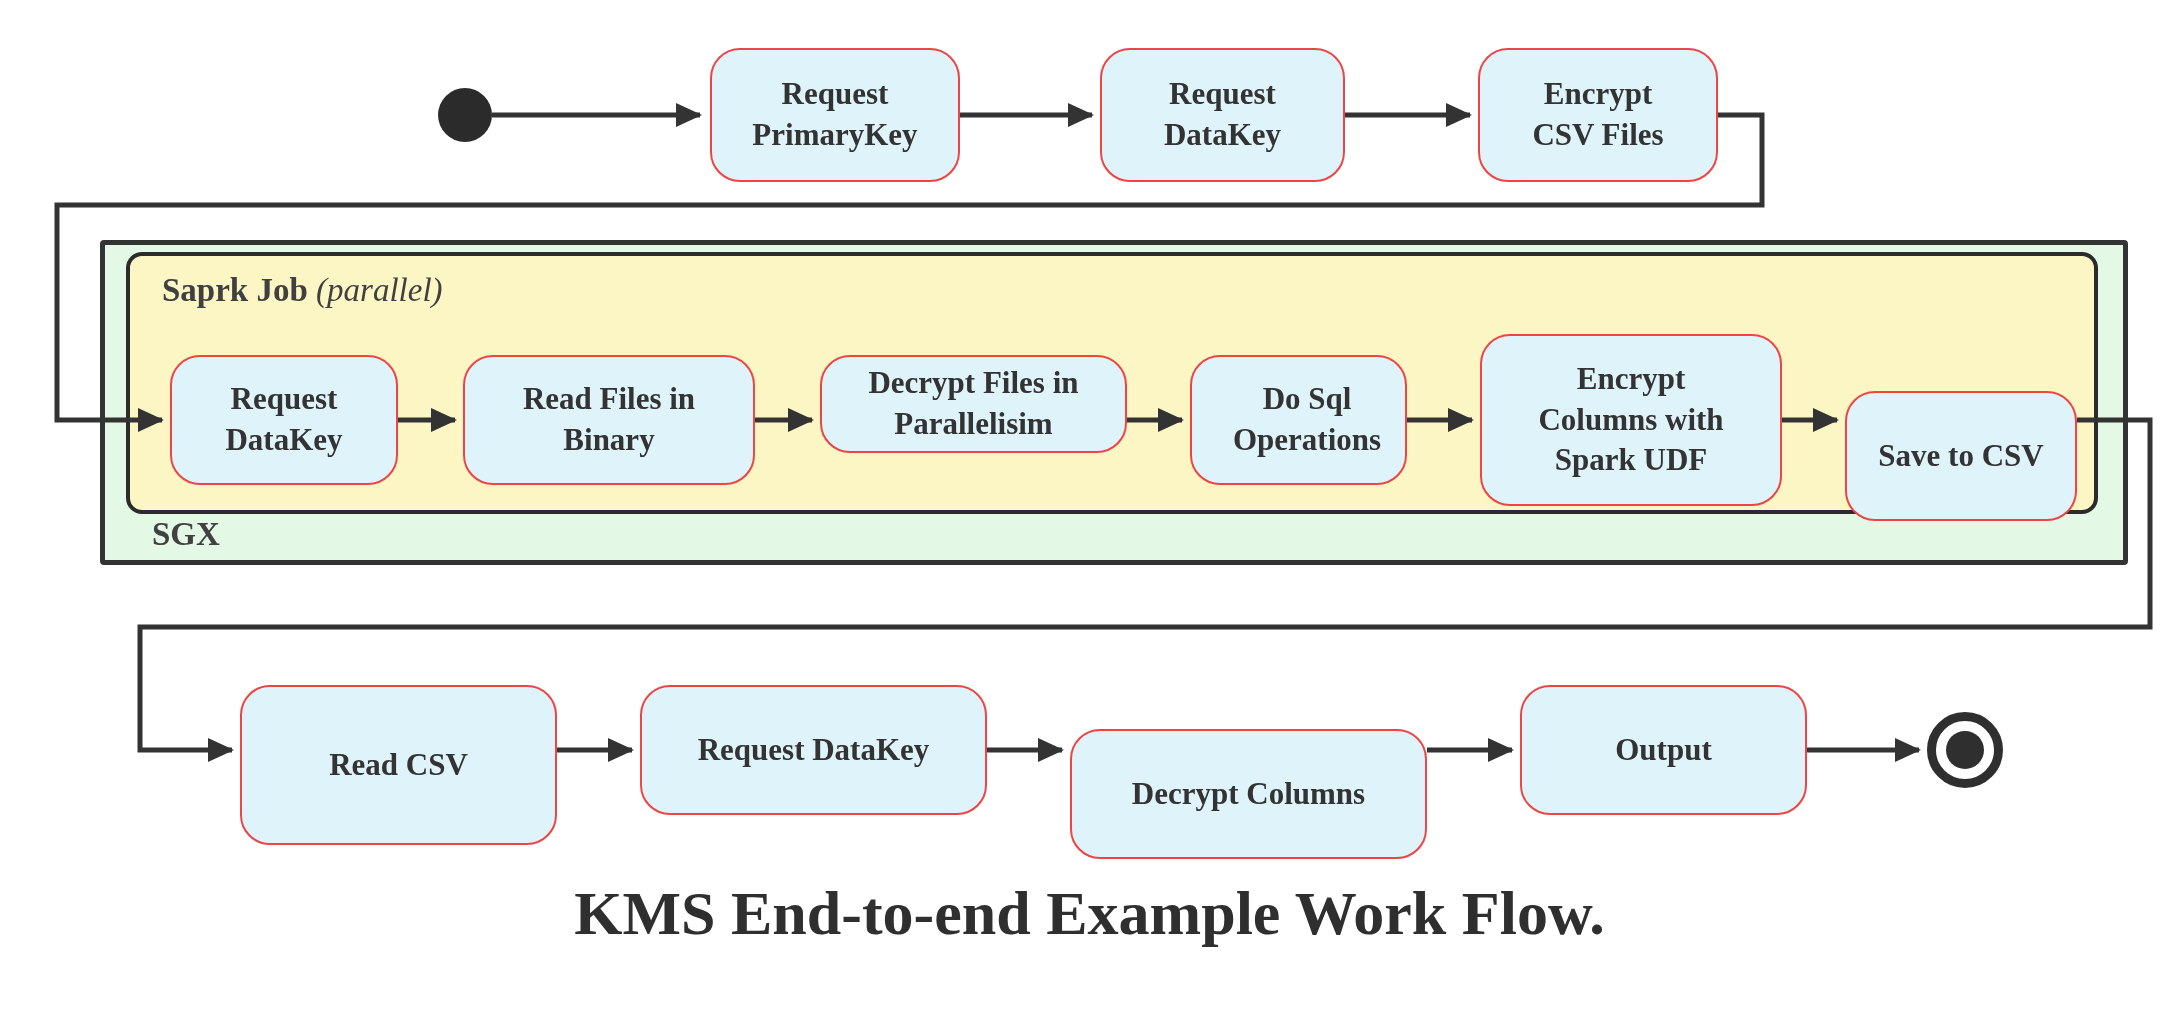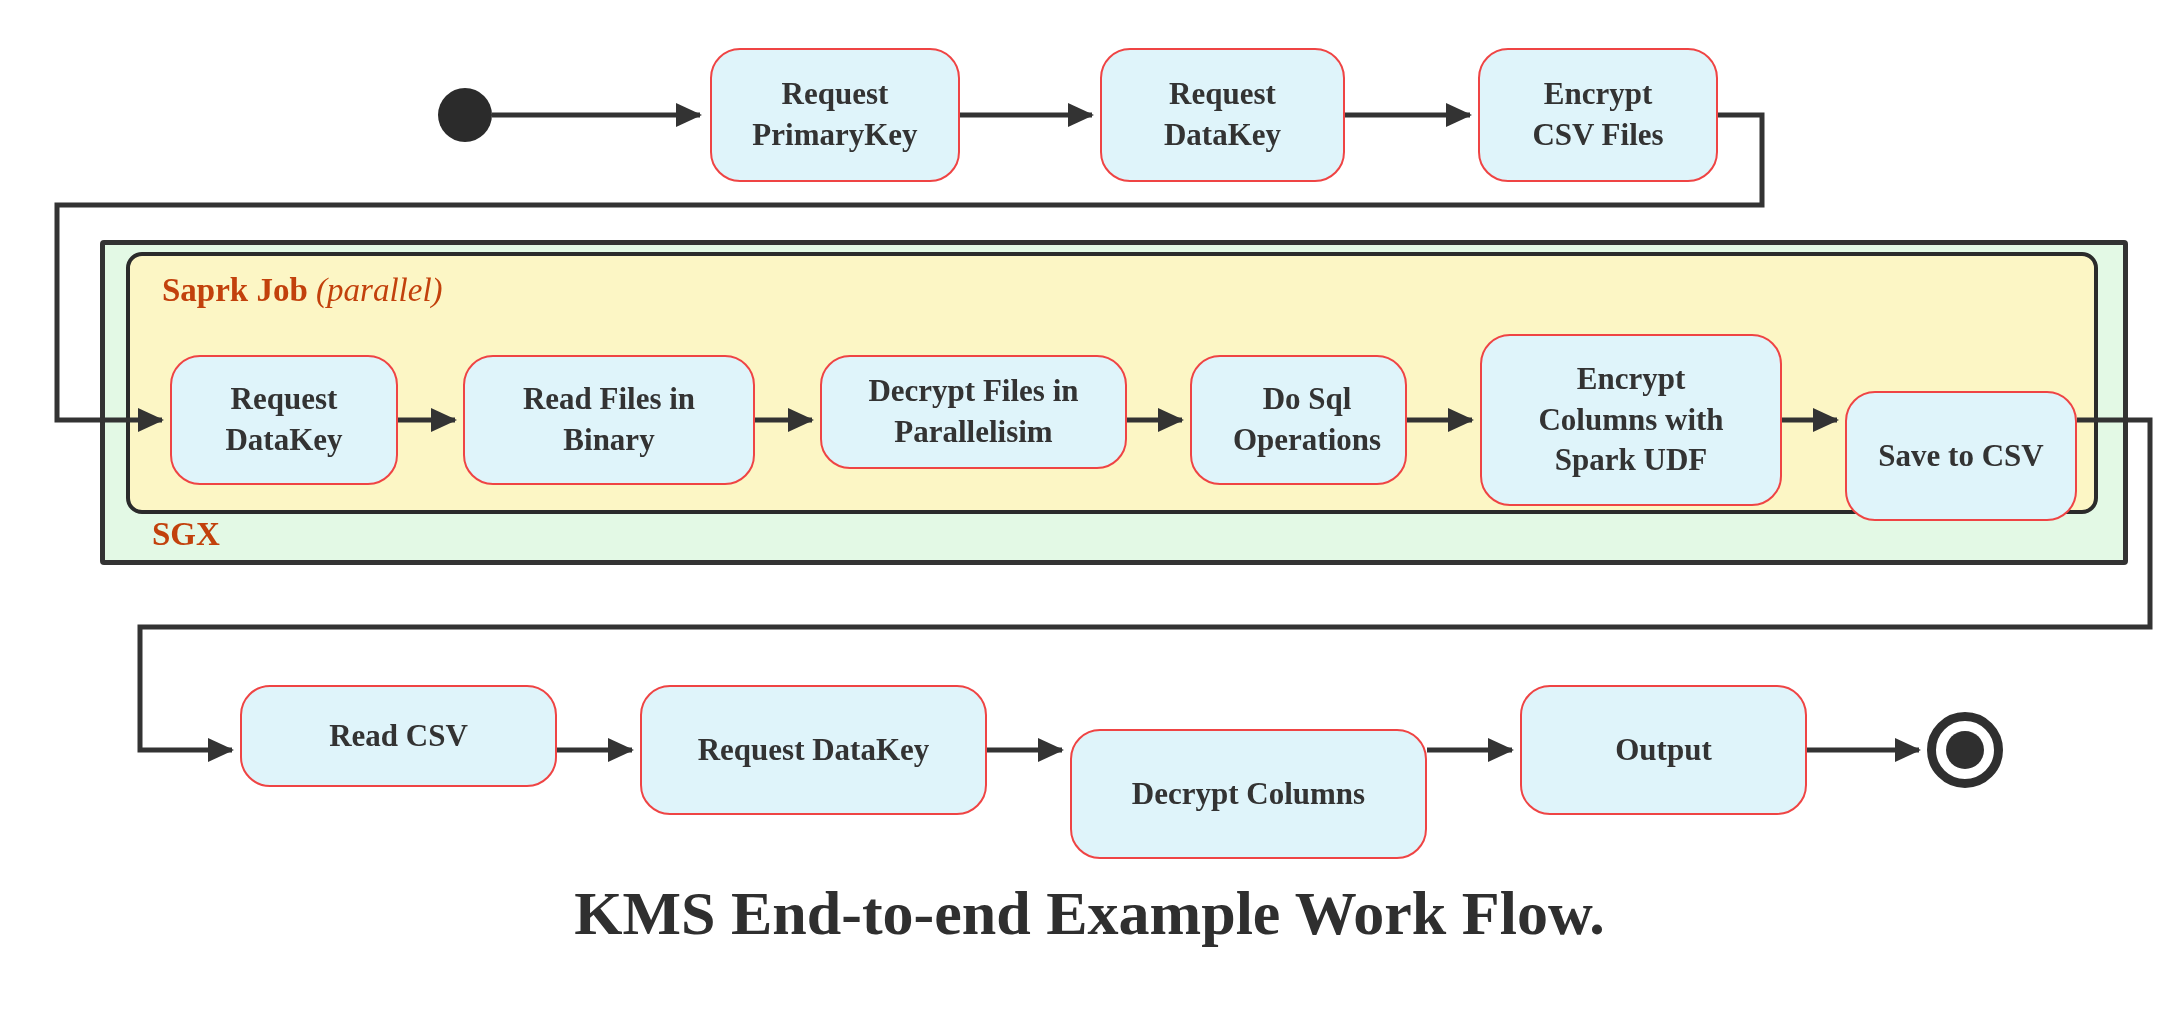--- a/index.html
+++ b/index.html
@@ -40,21 +40,21 @@
     left: 126px;
     top: 252px;
     width: 1972px;
     height: 262px;
     background: #fcf6c5;
     border: 4px solid #2b2b2b;
     border-radius: 16px;
   }
   .container-label {
     position: absolute;
-    color: #c2410c;
+    color: #404040;
     font-weight: bold;
     font-size: 33px;
     white-space: nowrap;
   }
   .spark-label {
     left: 162px;
     top: 272px;
   }
   .spark-label .paren {
     font-weight: normal;
@@ -81,26 +81,26 @@
     line-height: 1.32;
     white-space: pre-line;
   }
   
   #n-req-primarykey   { left: 710px;  top: 48px;  width: 250px; height: 134px; }
   #n-req-datakey-top  { left: 1100px; top: 48px;  width: 245px; height: 134px; }
   #n-encrypt-csv      { left: 1478px; top: 48px;  width: 240px; height: 134px; }
   
   #n-req-datakey-sgx  { left: 170px;  top: 355px; width: 228px; height: 130px; }
   #n-read-binary      { left: 463px;  top: 355px; width: 292px; height: 130px; }
-  #n-decrypt-parallel { left: 820px;  top: 355px; width: 307px; height: 114px; }
+  #n-decrypt-parallel { left: 820px;  top: 355px; width: 307px; height: 98px; }
   #n-do-sql           { left: 1190px; top: 355px; width: 217px; height: 130px; padding-left: 17px; }
   #n-encrypt-columns  { left: 1480px; top: 334px; width: 302px; height: 172px; }
   #n-save-csv         { left: 1845px; top: 355px; width: 232px; height: 130px; margin-top: 36px; }
   
-  #n-read-csv         { left: 240px;  top: 685px; width: 317px; height: 102px; }
+  #n-read-csv         { left: 240px;  top: 685px; width: 317px; height: 160px; }
   #n-req-datakey-bot  { left: 640px;  top: 685px; width: 347px; height: 130px; }
   #n-decrypt-columns  { left: 1070px; top: 685px; width: 357px; height: 130px; margin-top: 44px; }
   #n-output           { left: 1520px; top: 685px; width: 287px; height: 130px; }
 
   .start-state {
     position: absolute;
     left: 438px;
     top: 88px;
     width: 54px;
     height: 54px;

